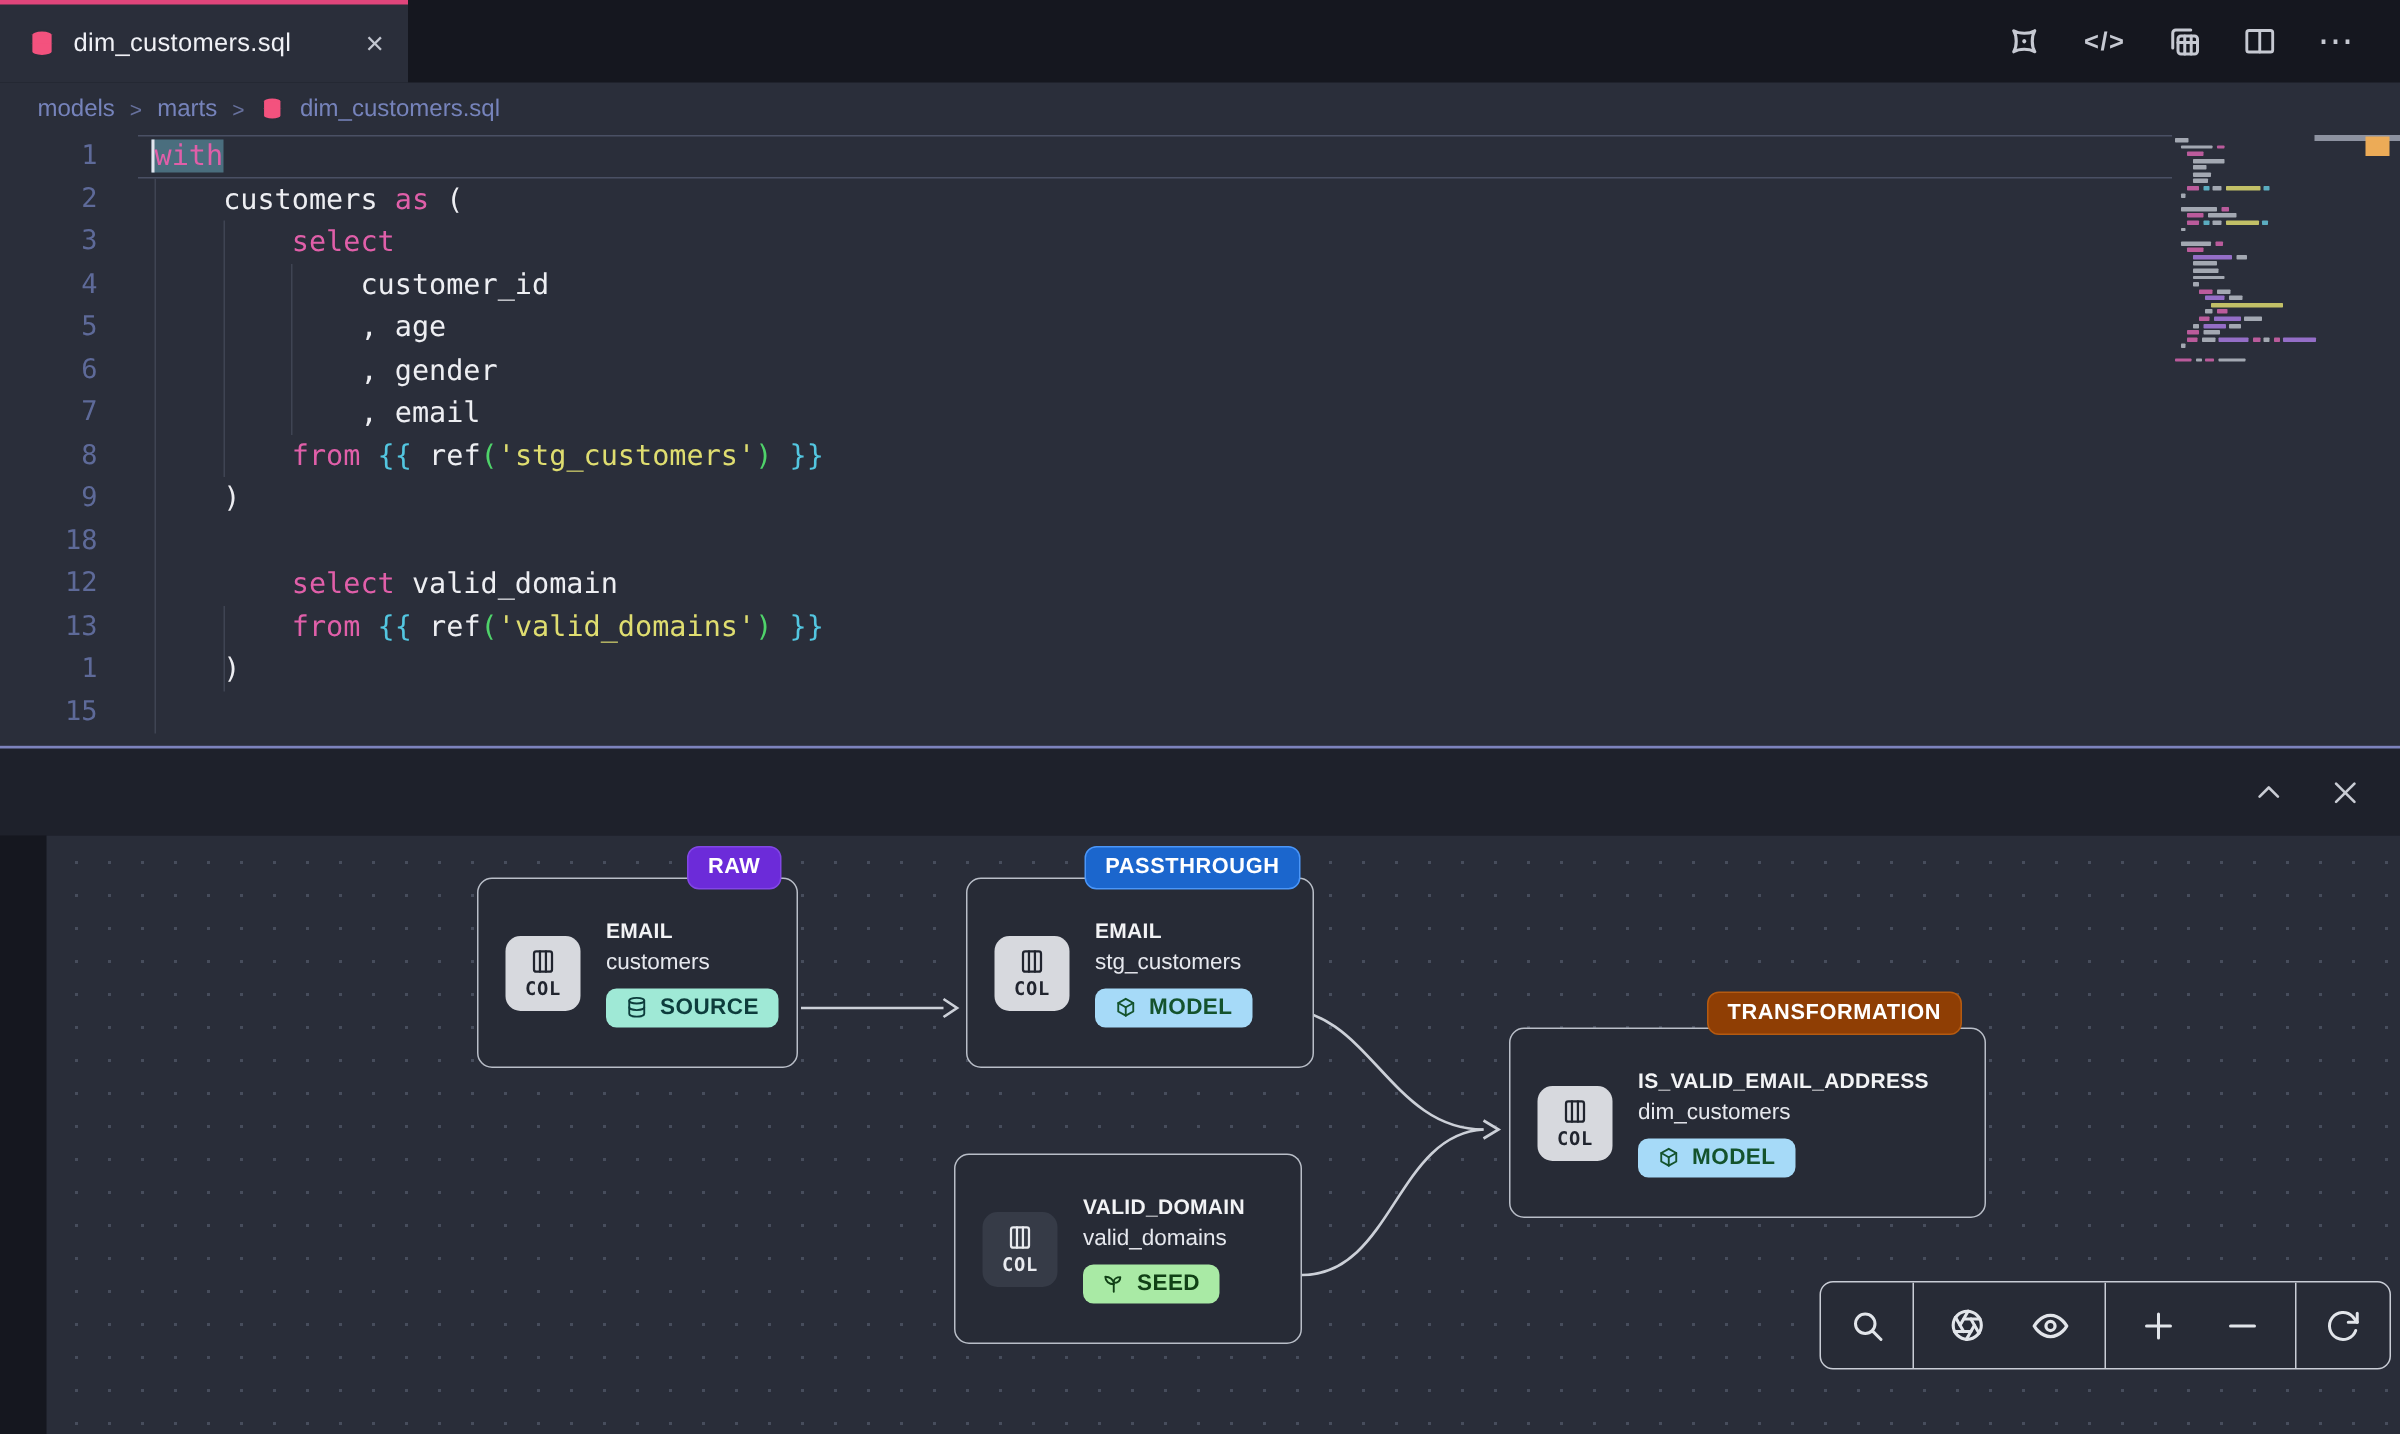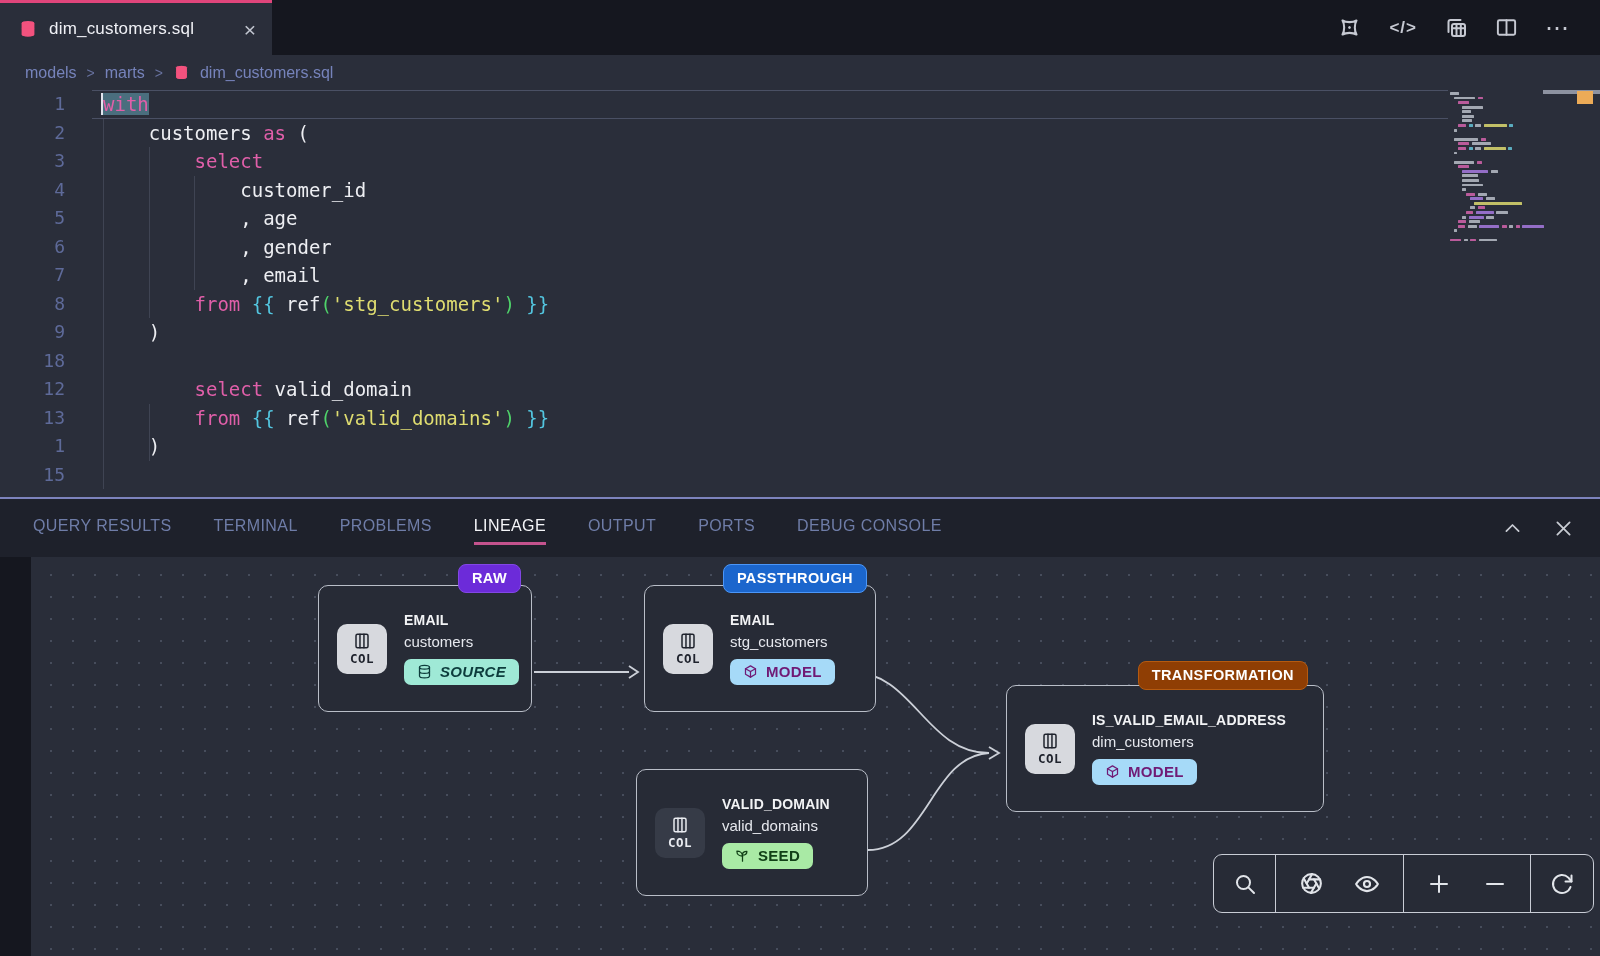--- a/index.html
+++ b/index.html
@@ -70,22 +70,22 @@
   .top-badge.passthrough { right:8px; background:#1b66cd; border:1.5px solid #4b96f8; }
   .top-badge.transformation { right:15px; top:-25px; background:#8f3e04; border:1.5px solid #b55a10; }
   .col-chip { width:50px; height:50px; border-radius:10px; background:#d7d9de; color:#20242e;
     display:flex; flex-direction:column; align-items:center; justify-content:center; gap:1px; flex:none; }
   .col-chip span { font-family:"DejaVu Sans Mono", monospace; font-size:12.5px; font-weight:700; letter-spacing:.5px; }
   .col-chip.dark { background:#363b47; color:#e9ebf0; }
   .node-title { color:#f2f3f5; font-size:14px; font-weight:700; letter-spacing:.2px; }
   .node-sub { color:#e6e8ee; font-size:15px; margin-top:5px; }
   .type-badge { display:inline-flex; align-items:center; gap:8px; margin-top:9px;
     padding:4px 13px 5px; border-radius:7px; font-size:15px; font-weight:700; letter-spacing:.3px; }
-  .type-badge.source { background:#9fe9d6; color:#0d3c3c;font-style:italic; }
-  .type-badge.model  { background:#a6daf8; color:#701a75; }
+  .type-badge.source { background:#9fe9d6; color:#0d3c3c; }
+  .type-badge.model  { background:#a6daf8; color:#14532d; }
   .type-badge.seed   { background:#a9eaa5; color:#114016; }
 
   .lineage-toolbar { position:absolute; left:1182px; top:297px; width:381px; height:59px;
     background:#272b36; border:1.5px solid #c9cdd6; border-radius:9px; display:flex; overflow:hidden; }
   .lt-group { display:flex; align-items:center; justify-content:space-evenly; height:100%;
     border-right:1.5px solid #c9cdd6; color:#e2e5ea; }
   .lt-group:last-child { border-right:none; }
   .lt-btn { display:flex; align-items:center; justify-content:center; padding:0 8px; cursor:pointer; }
   .g1 { width:62px; } .g2 { width:128px; } .g3 { width:127px; } .g4 { flex:1; }
 
@@ -239,29 +239,20 @@
       <div class="mm-row" style="padding-left: 10px;"><span class="mm-seg" style="width: 7px; background: rgb(199, 95, 164);"></span><span class="mm-seg" style="width: 9px; background: rgb(174, 179, 189);"></span><span class="mm-seg" style="width: 20px; background: rgb(157, 116, 212);"></span><span class="mm-seg" style="width: 5px; background: rgb(199, 95, 164);"></span><span class="mm-seg" style="width: 4px; background: rgb(174, 179, 189);"></span><span class="mm-seg" style="width: 4px; background: rgb(199, 95, 164);"></span><span class="mm-seg" style="width: 22px; background: rgb(157, 116, 212);"></span></div>
       <div class="mm-row" style="padding-left: 6px;"><span class="mm-seg" style="width: 3px; background: rgb(174, 179, 189);"></span></div>
       <div class="mm-row" style="padding-left: 0px;"></div>
       <div class="mm-row" style="padding-left: 2px;"><span class="mm-seg" style="width: 11px; background: rgb(199, 95, 164);"></span><span class="mm-seg" style="width: 4px; background: rgb(174, 179, 189);"></span><span class="mm-seg" style="width: 6px; background: rgb(199, 95, 164);"></span><span class="mm-seg" style="width: 18px; background: rgb(174, 179, 189);"></span></div>
     </div>
   <div class="ruler-bar"></div>
   <div class="ruler-marker"></div>
 </div>
 
 <div class="panel-header">
-  <div id="panel-tabs" style="display:flex;align-items:center;">
-      <div class="p-tab">QUERY RESULTS</div>
-      <div class="p-tab">TERMINAL</div>
-      <div class="p-tab">PROBLEMS</div>
-      <div class="p-tab active">LINEAGE</div>
-      <div class="p-tab">OUTPUT</div>
-      <div class="p-tab">PORTS</div>
-      <div class="p-tab">DEBUG CONSOLE</div>
-    </div>
   <div class="panel-actions">
     <svg class="stroke-ic" width="21" height="21" viewBox="0 0 24 24">
         <polyline points="5 15 12 8 19 15"></polyline>
       </svg>
     <svg class="stroke-ic" width="21" height="21" viewBox="0 0 24 24">
         <line x1="5" y1="5" x2="19" y2="19"></line>
         <line x1="19" y1="5" x2="5" y2="19"></line>
       </svg>
   </div>
 </div>

